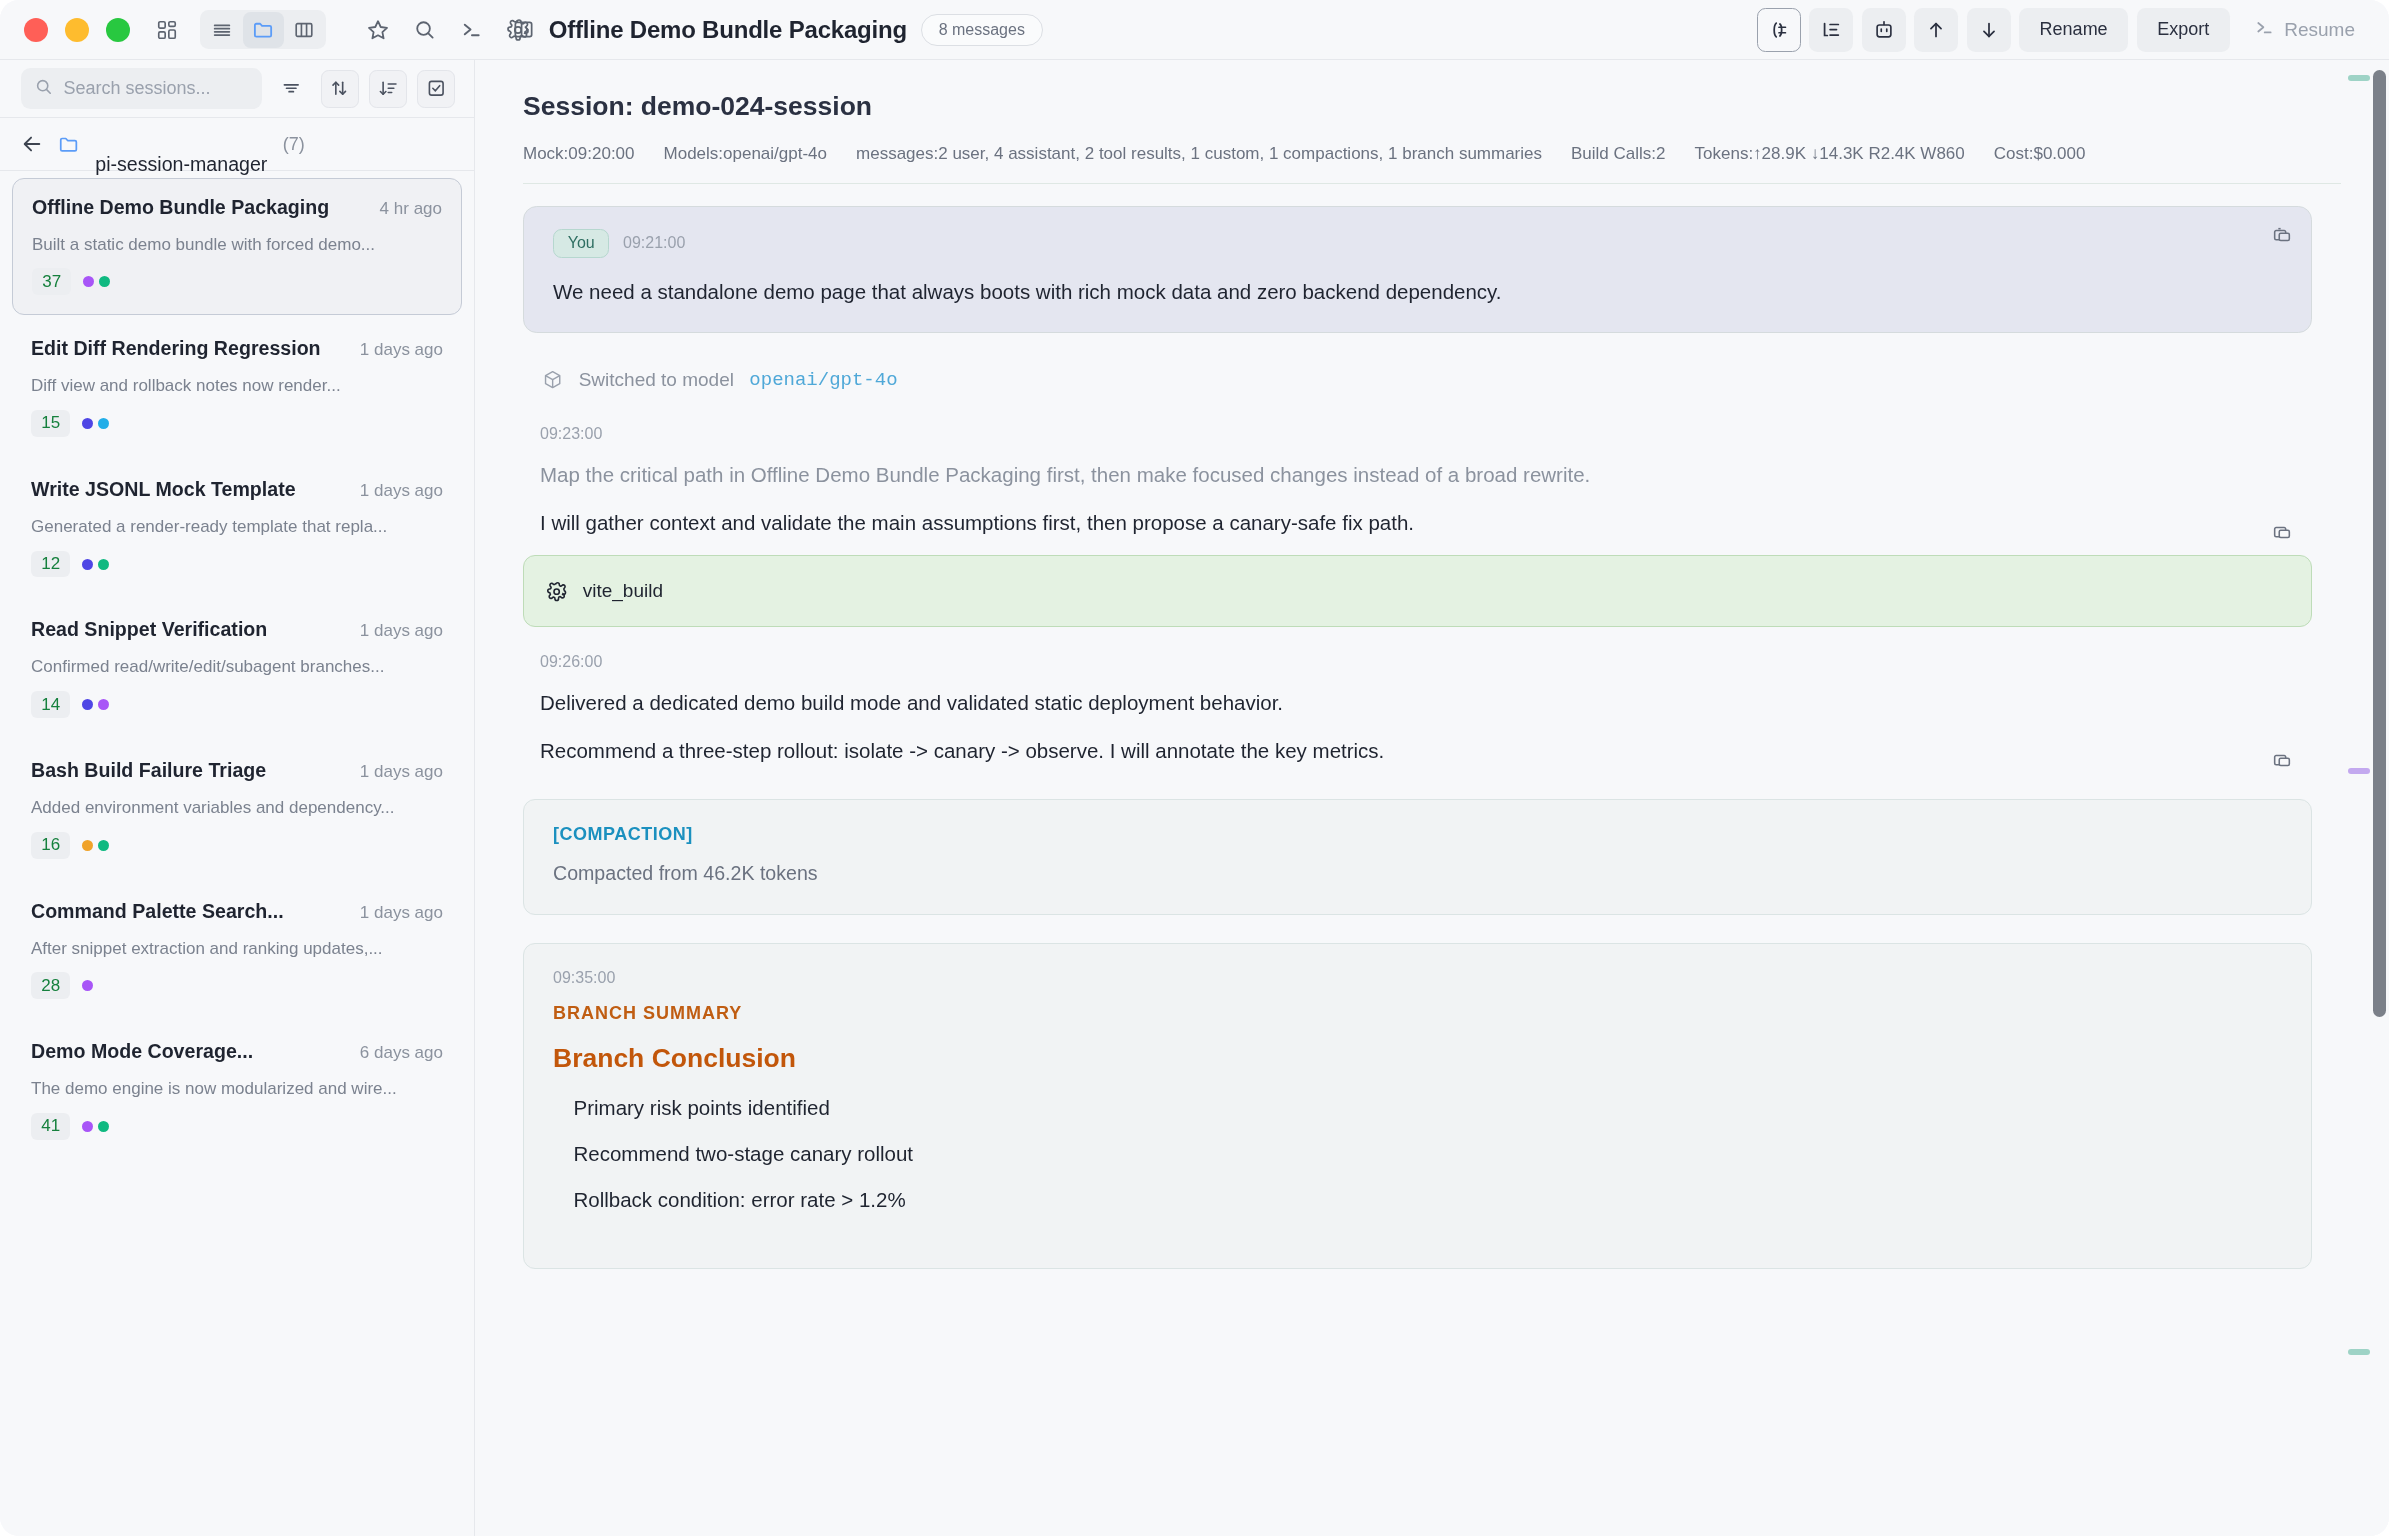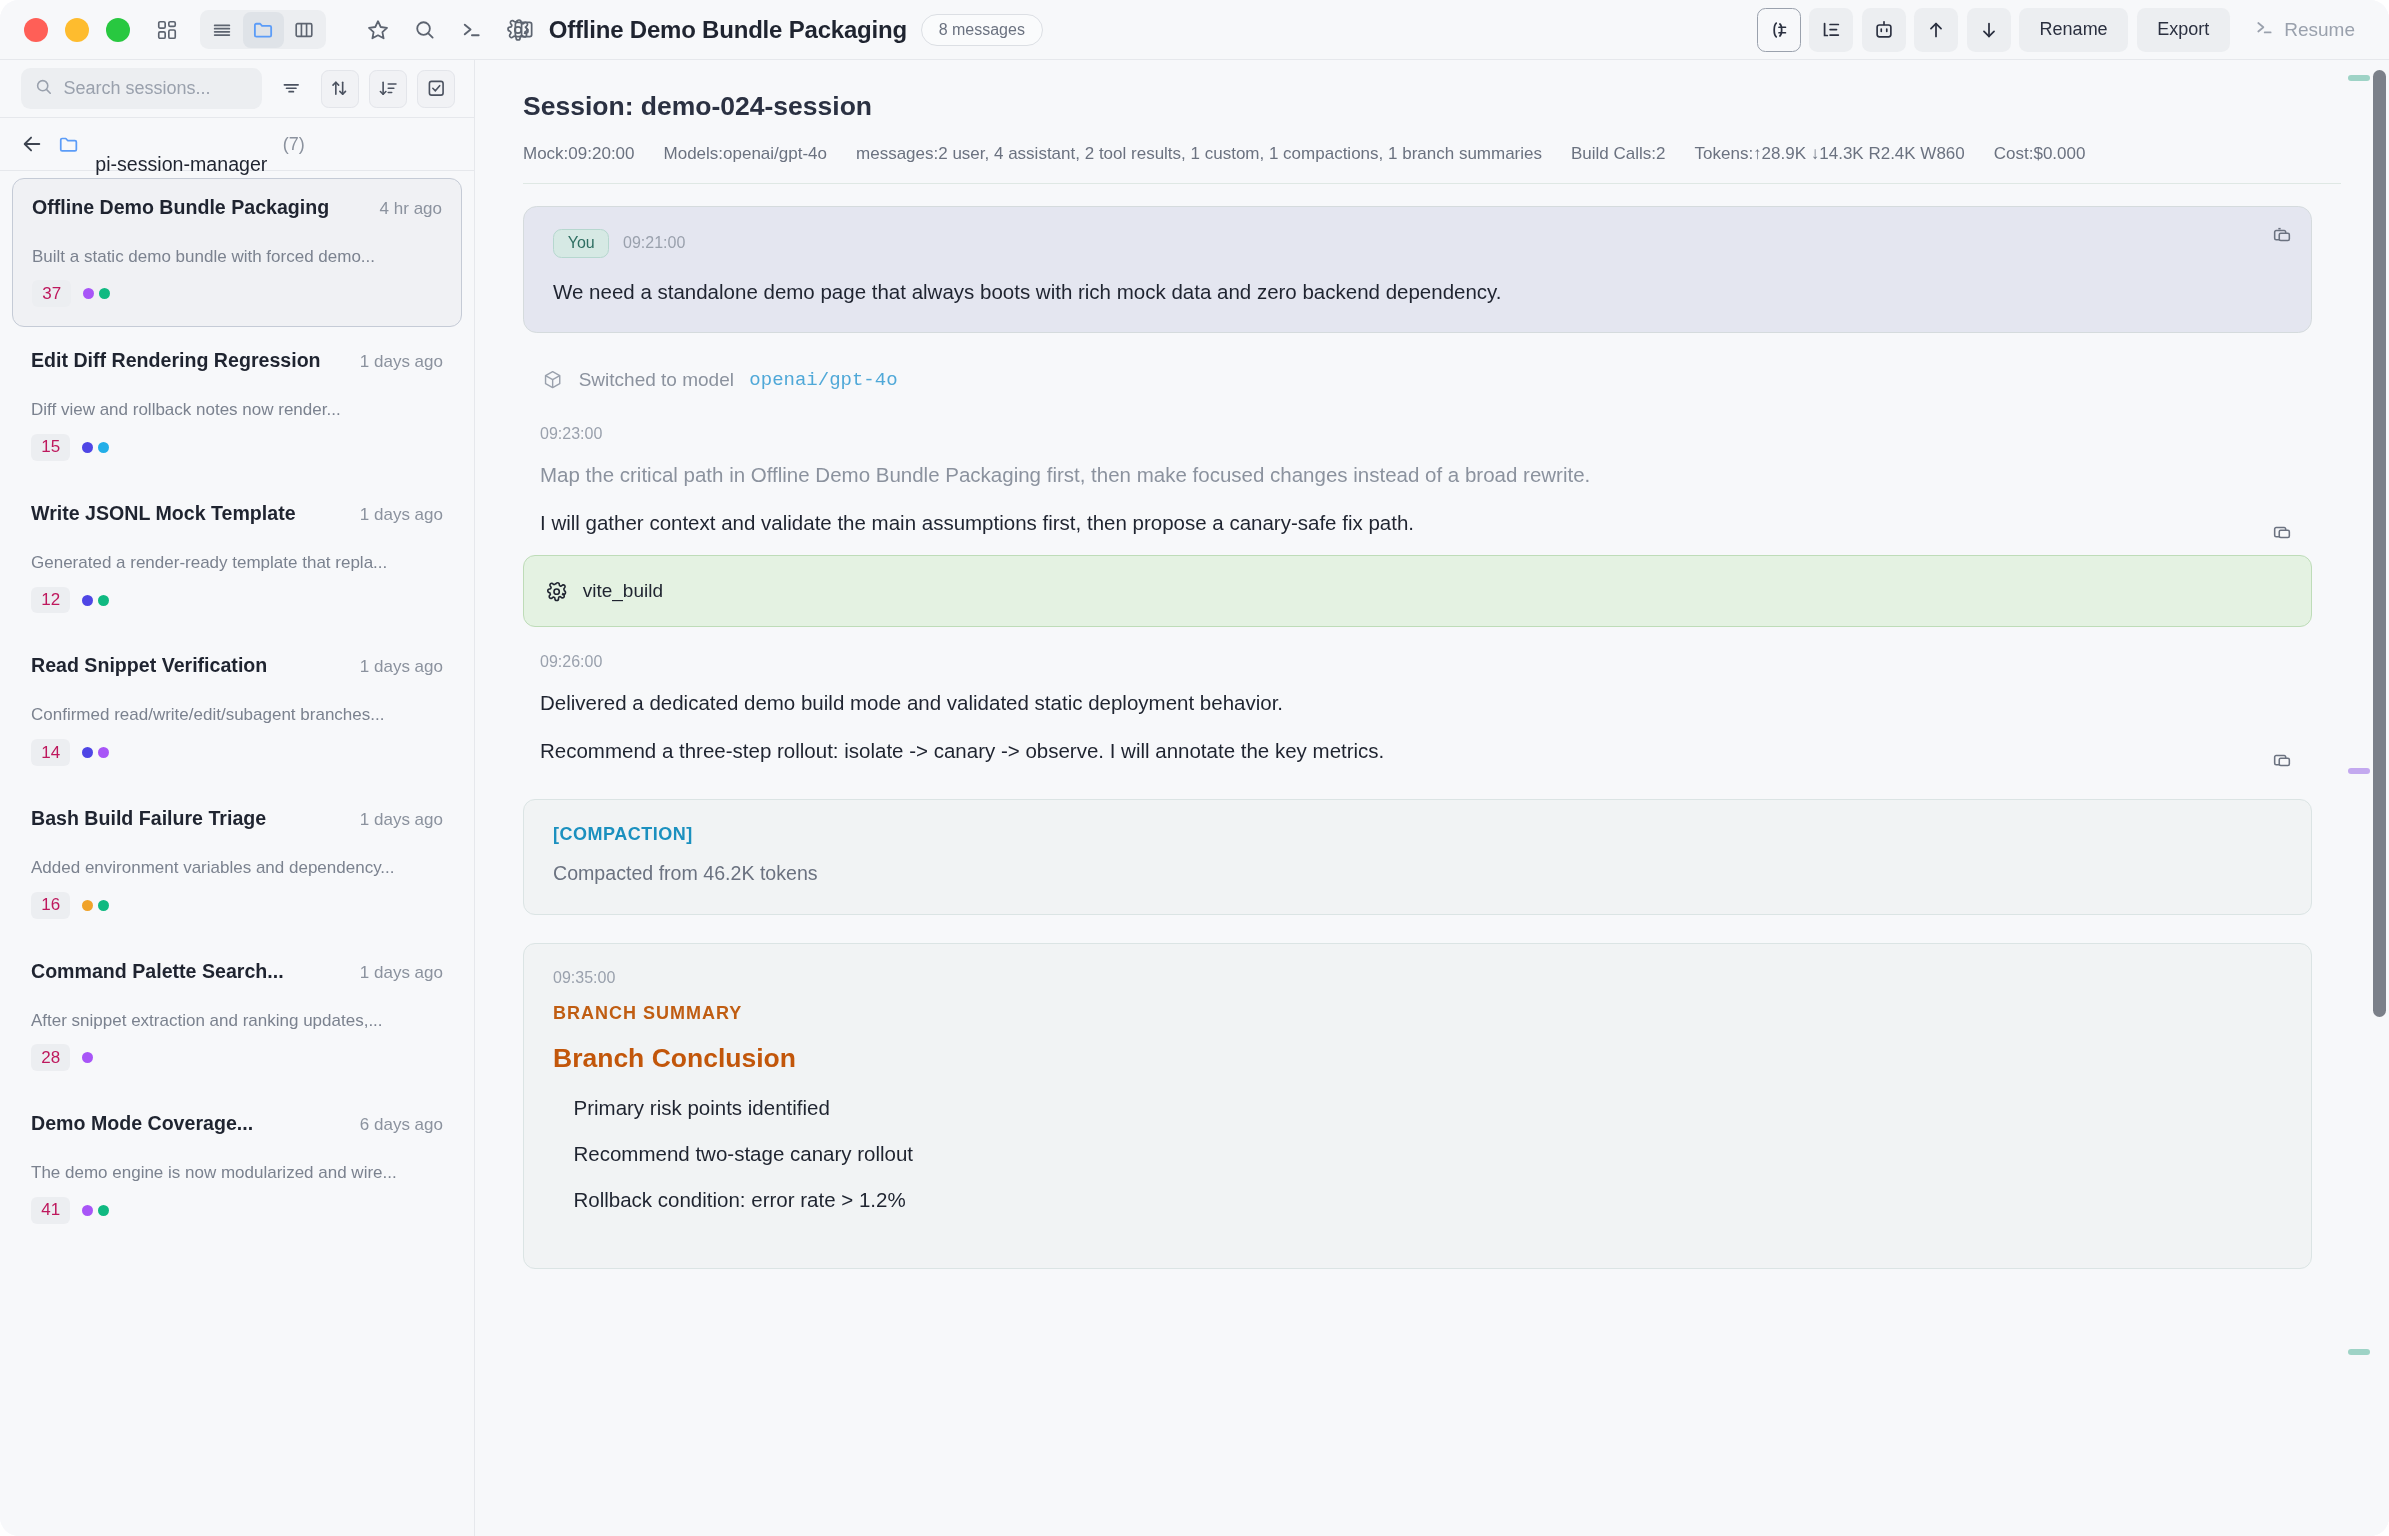--- a/index.html
+++ b/index.html
@@ -178,28 +178,28 @@
     border: 1.3px solid #c5cbd6;
   }
   .si-top { display: flex; align-items: baseline; gap: 12px; }
   .si-title {
     font-size: 19.6px; font-weight: 700; color: #1f2430;
     white-space: nowrap; overflow: hidden; text-overflow: ellipsis;
     flex-shrink: 1;
   }
   .si-time { font-size: 17px; color: #8b929e; white-space: nowrap; margin-left: auto; }
   .si-sub {
-    margin-top: 28px;
+    margin-top: 16px;
     font-size: 17px; color: #7b828f;
     white-space: nowrap; overflow: hidden; text-overflow: ellipsis;
   }
   .si-meta { margin-top: 13.7px; display: flex; align-items: center; gap: 12px; }
   .si-count {
     background: #eceef1; border-radius: 6px;
-    padding: 3.4px 10.2px; font-size: 17px; color: #be185d;
+    padding: 3.4px 10.2px; font-size: 17px; color: #15803d;
   }
   .si-dots { display: flex; gap: 5.1px; }
   .si-dots i { width: 11px; height: 11px; border-radius: 50%; display: block; }
 
   
   .main {
     flex: 1; min-width: 0;
     background: #f7f8fa;
     position: relative;
     display: flex; flex-direction: column;

